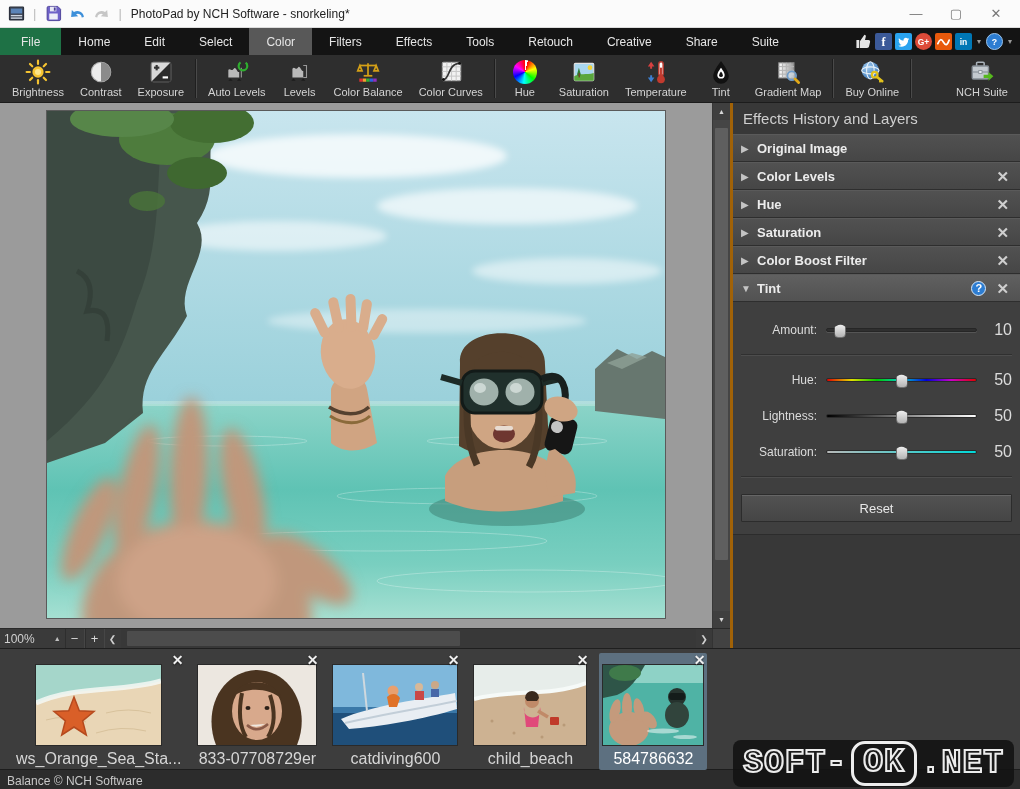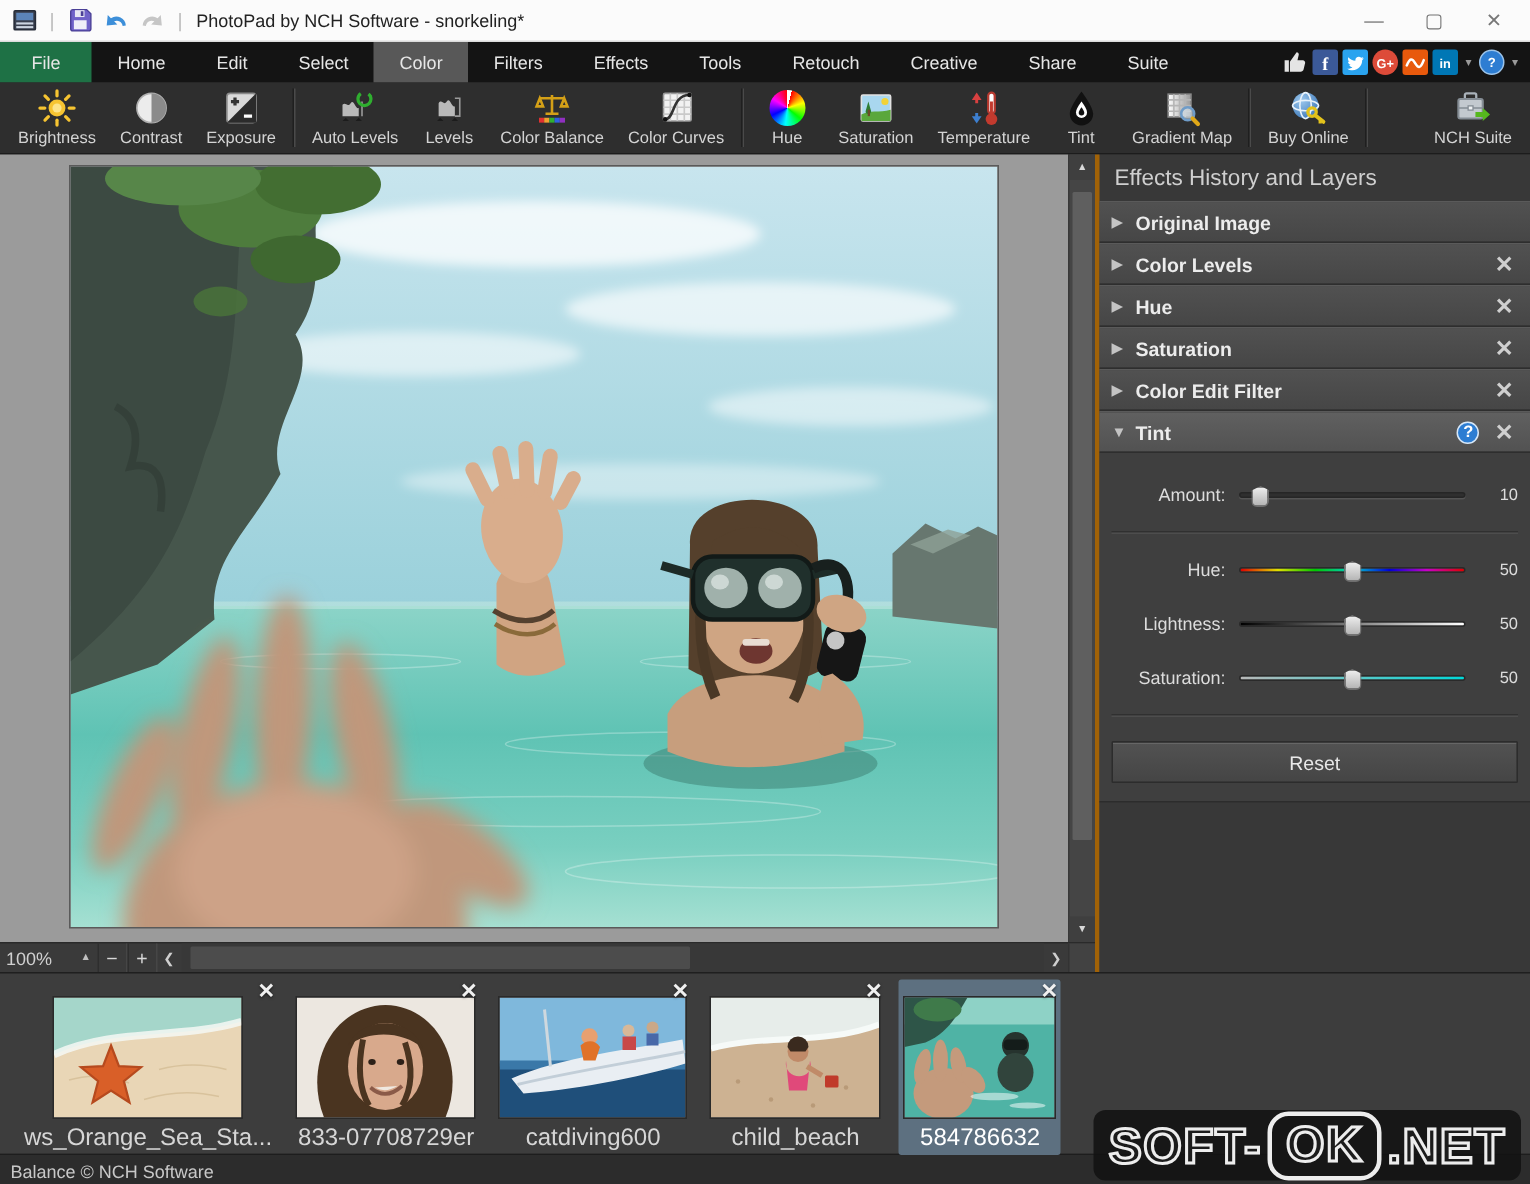--- a/index.html
+++ b/index.html
@@ -73,21 +73,21 @@
   .slider-row { display:flex; align-items:center; height:36px; }
   .slider-label { width:76px; text-align:right; color:#dcdcdc; font-size:12px; margin-right:9px; }
   .slider-track { flex:1; position:relative; height:4px; border-radius:2px; border:1px solid #2a2a2a; }
   .track-plain { background:#2f2f2f; border-color:#262626; box-shadow:0 1px 0 #555; }
   .track-hue { background:linear-gradient(to right,#e00000,#e0e000,#00c800,#00cdcd,#0000d8,#c800c8,#e00000); }
   .track-lightness { background:linear-gradient(to right,#000,#fff); }
   .track-saturation { background:linear-gradient(to right,#b8b8b8,#00d8d8); }
   .slider-handle { position:absolute; top:-5px; width:12px; height:14px; margin-left:-6px;
     background:linear-gradient(#ededed,#b4b4b4); border:1px solid #6f6f6f; border-radius:3px 3px 4px 4px;
     clip-path:polygon(50% 0,100% 22%,100% 100%,0 100%,0 22%); }
-  .slider-value { width:26px; text-align:right; color:#dcdcdc; font-size:11px; margin-left:9px; }
+  .slider-value { width:26px; text-align:right; color:#dcdcdc; font-size:16px; margin-left:9px; }
   .tc-divider { border-top:1px solid #303030; border-bottom:1px solid #4d4d4d; margin:6px 0; }
   .reset-wrap { padding:10px 0 12px; }
   .reset-btn { width:100%; height:28px; background:linear-gradient(#525252,#454545); border:1px solid #2c2c2c; box-shadow:inset 0 1px 0 #666; color:#e8e8e8; font-size:13px; display:flex; align-items:center; justify-content:center; border-radius:1px; }
   .panel-rest { flex:1; background:#383838; border-top:1px solid #2c2c2c; }
 
   
   .filmstrip { height:121px; background:#3d3d3d; border-top:1px solid #1f1f1f; display:flex; align-items:flex-start; padding:4px 0 0 12px; gap:9px; flex:0 0 auto; position:relative; }
   .film-cell { position:relative; display:flex; flex-direction:column; align-items:center; padding:12px 4px 2px; }
   .film-cell.selected { background:#5d7080; border-radius:2px; }
   .film-x { position:absolute; top:0px; right:2px; color:#f0f0f0; font-size:14px; font-weight:bold; line-height:1; text-shadow:0 1px 2px rgba(0,0,0,.6); }
@@ -95,21 +95,21 @@
   .film-label { margin-top:5px; font-size:16px; color:#d6d6d6; white-space:nowrap; }
   .film-cell.selected .film-label { color:#fff; }
 
   
   .statusbar { height:23px; background:#2c2c2c; border-top:1px solid #1d1d1d; display:flex; align-items:center; padding:0 7px; flex:0 0 auto; }
   .status-text { color:#c8c8c8; font-size:12px; }
 
   
   .watermark { position:absolute; right:6px; bottom:2px; height:47px; display:flex; align-items:center; gap:2px;
     background:rgba(18,18,18,.88); border-radius:8px; padding:0 10px; z-index:20; }
-  .wm-text { font-family:Liberation Sans, sans-serif; font-weight:bold; font-size:33px; letter-spacing:1px;
+  .wm-text { font-family:Liberation Mono, monospace; font-weight:bold; font-size:33px; letter-spacing:1px;
     color:#1c1c1c; -webkit-text-stroke:2px #ededed; }
   .wm-ok { border:3px solid #ededed; border-radius:14px; padding:0 9px 2px; margin:0 2px; background:#161616; }
 </style>
 </head>
 <body>
 
 <div class="app">
 
   <div class="titlebar">
     <span class="tb-ico">
@@ -556,21 +556,21 @@
         <span class="layer-label">Hue</span>
         <span class="row-x">✕</span>
       </div>
       <div class="layer-row">
         <span class="tri">▶</span>
         <span class="layer-label">Saturation</span>
         <span class="row-x">✕</span>
       </div>
       <div class="layer-row">
         <span class="tri">▶</span>
-        <span class="layer-label">Color Edit Filter</span>
+        <span class="layer-label">Color Boost Filter</span>
         <span class="row-x">✕</span>
       </div>
       <div class="layer-row expanded">
         <span class="tri">▼</span>
         <span class="layer-label">Tint</span>
         <span class="help-dot">?</span>
         <span class="row-x">✕</span>
       </div>
 
       <div class="tint-content">

